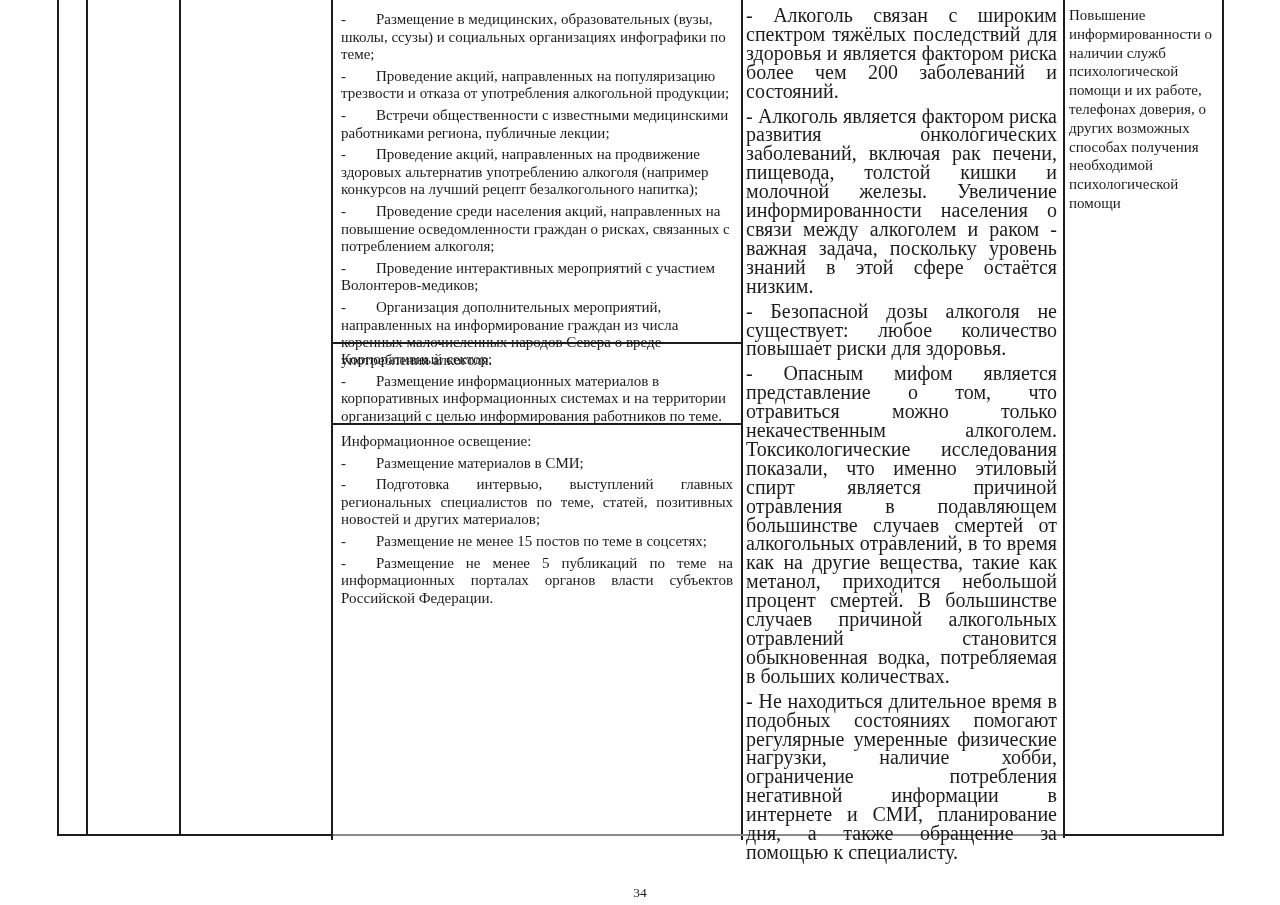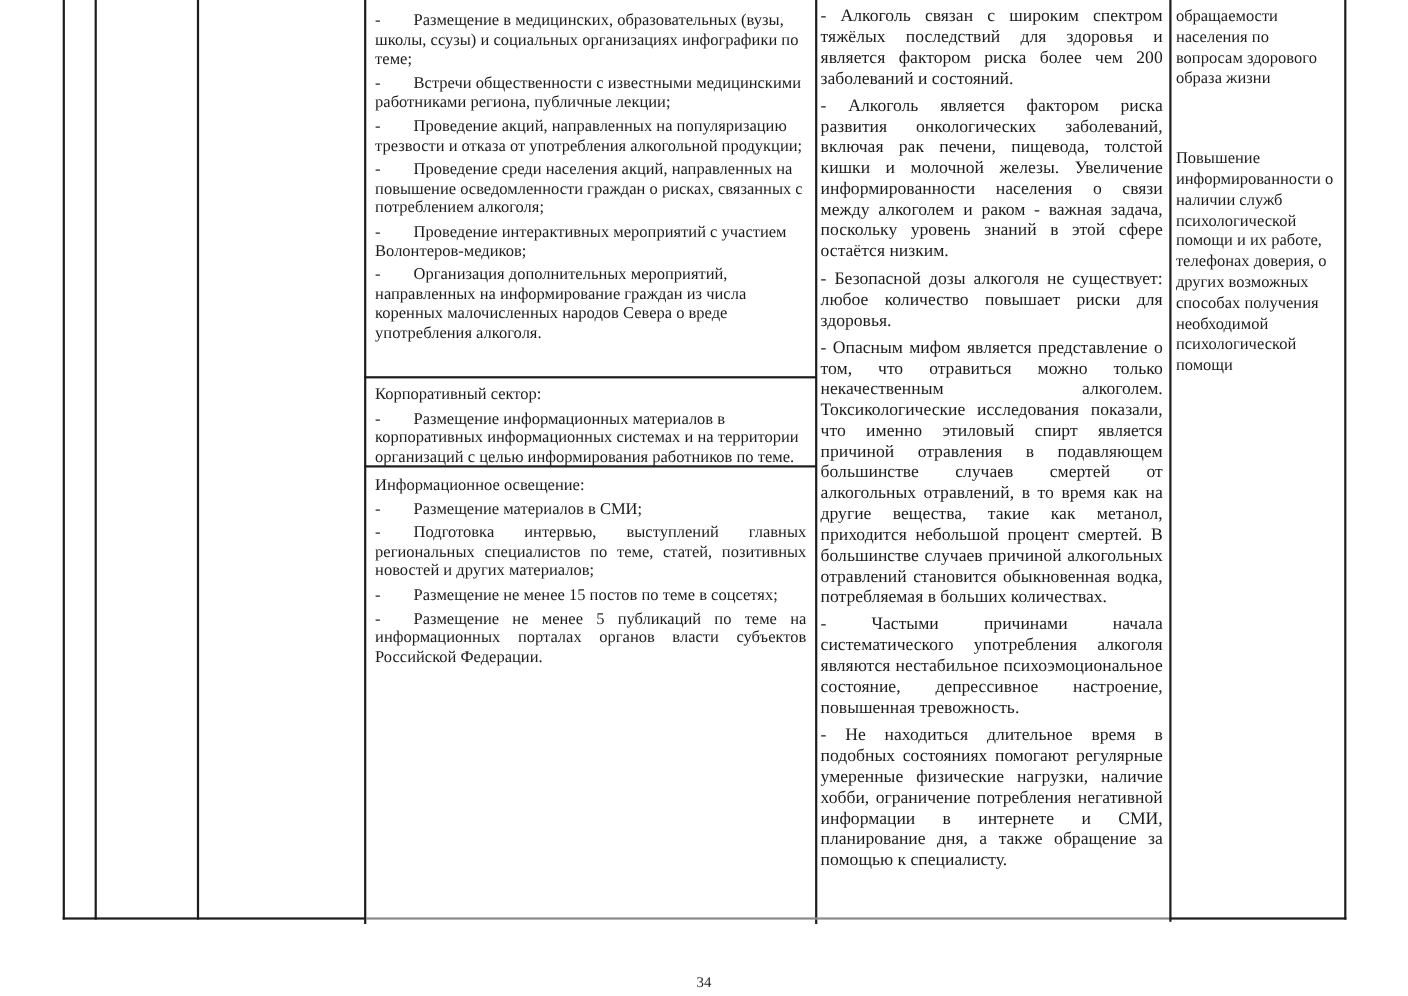--- a/index.html
+++ b/index.html
@@ -19,21 +19,21 @@
 
   
   .c4cell { position:absolute; width:400px; text-align:left; }
   .c4cell p { margin:4px; font-size:15px; line-height:17.6px; }
   .dash { display:inline-block; width:35px; }
   .hdr { font-weight:400; }
   .just p { text-align:justify; }
 
   
   #c5 { position:absolute; left:746px; top:6px; width:311px; text-align:justify; }
-  #c5 p { margin:0 0 6px 0; font-size:16px; line-height:18.9px; }
+  #c5 p { margin:0 0 6px 0; font-size:20px; line-height:18.9px; }
 
   
   #c6 { position:absolute; left:1069px; top:6px; width:146px; text-align:left; }
   #c6 p { margin:0; font-size:15px; line-height:18.8px; }
   #c6 p + p { margin-top:54px; }
 
   
   #pagenum {
     position:absolute; left:0; top:837px; width:1280px;
     text-align:center; font-size:13.5px; line-height:15px;margin-top:48px;
@@ -52,22 +52,23 @@
 
 <div class="hline" style="left:331px; top:342px; width:411px;"></div>
 <div class="hline" style="left:331px; top:423px; width:411px;"></div>
 
 <div class="hline" style="left:57px; top:833.6px; width:276px; height:2.2px;"></div>
 <div class="grayline" style="left:333px; top:834.4px; width:730px;"></div>
 <div class="hline" style="left:1063px; top:833.6px; width:160.6px; height:2.2px;"></div>
 
 <div class="c4cell" id="c4r1" style="left:337px; top:7px;">
   <p><span class="dash">-</span><span>Размещение в медицинских, образовательных (вузы, школы, ссузы) и социальных организациях инфографики по теме;</span></p>
+  <p><span class="dash">-</span><span>Проведение акций, направленных на популяризацию трезвости и отказа от употребления алкогольной продукции;</span></p>
   <p><span class="dash">-</span><span>Встречи общественности с известными медицинскими работниками региона, публичные лекции;</span></p>
-  <p><span class="dash">-</span><span>Проведение акций, направленных на популяризацию трезвости и отказа от употребления алкогольной продукции;</span></p>
+  <p><span class="dash">-</span><span>Проведение акций, направленных на продвижение здоровых альтернатив употреблению алкоголя (например конкурсов на лучший рецепт безалкогольного напитка);</span></p>
   <p><span class="dash">-</span><span>Проведение среди населения акций, направленных на повышение осведомленности граждан о рисках, связанных с потреблением алкоголя;</span></p>
   <p><span class="dash">-</span><span>Проведение интерактивных мероприятий с участием Волонтеров-медиков;</span></p>
   <p><span class="dash">-</span><span>Организация дополнительных мероприятий, направленных на информирование граждан из числа коренных малочисленных народов Севера о вреде употребления алкоголя.</span></p>
 </div>
 
 <div class="c4cell" id="c4r2" style="left:337px; top:347px;">
   <p class="hdr">Корпоративный сектор:</p>
   <p><span class="dash">-</span><span>Размещение информационных материалов в корпоративных информационных системах и на территории организаций с целью информирования работников по теме.</span></p>
 </div>
 
@@ -77,22 +78,20 @@
   <p><span class="dash">-</span><span>Подготовка интервью, выступлений главных региональных специалистов по теме, статей, позитивных новостей и других материалов;</span></p>
   <p><span class="dash">-</span><span>Размещение не менее 15 постов по теме в соцсетях;</span></p>
   <p><span class="dash">-</span><span>Размещение не менее 5 публикаций по теме на информационных порталах органов власти субъектов Российской Федерации.</span></p>
 </div>
 
 <div id="c5">
   <p>- Алкоголь связан с широким спектром тяжёлых последствий для здоровья и является фактором риска более чем 200 заболеваний и состояний.</p>
   <p>- Алкоголь является фактором риска развития онкологических заболеваний, включая рак печени, пищевода, толстой кишки и молочной железы. Увеличение информированности населения о связи между алкоголем и раком - важная задача, поскольку уровень знаний в этой сфере остаётся низким.</p>
   <p>- Безопасной дозы алкоголя не существует: любое количество повышает риски для здоровья.</p>
   <p>- Опасным мифом является представление о том, что отравиться можно только некачественным алкоголем. Токсикологические исследования показали, что именно этиловый спирт является причиной отравления в подавляющем большинстве случаев смертей от алкогольных отравлений, в то время как на другие вещества, такие как метанол, приходится небольшой процент смертей. В большинстве случаев причиной алкогольных отравлений становится обыкновенная водка, потребляемая в больших количествах.</p>
-  <p>- Частыми причинами начала систематического употребления алкоголя являются нестабильное психоэмоциональное состояние, депрессивное настроение, повышенная тревожность.</p>
   <p>- Не находиться длительное время в подобных состояниях помогают регулярные умеренные физические нагрузки, наличие хобби, ограничение потребления негативной информации в интернете и СМИ, планирование дня, а также обращение за помощью к специалисту.</p>
 </div>
 
 <div id="c6">
-  <p>обращаемости населения по вопросам здорового образа жизни</p>
   <p>Повышение информированности о наличии служб психологической помощи и их работе, телефонах доверия, о других возможных способах получения необходимой психологической помощи</p>
 </div>
 
 <div id="pagenum">34</div>
 
 </body></html>

